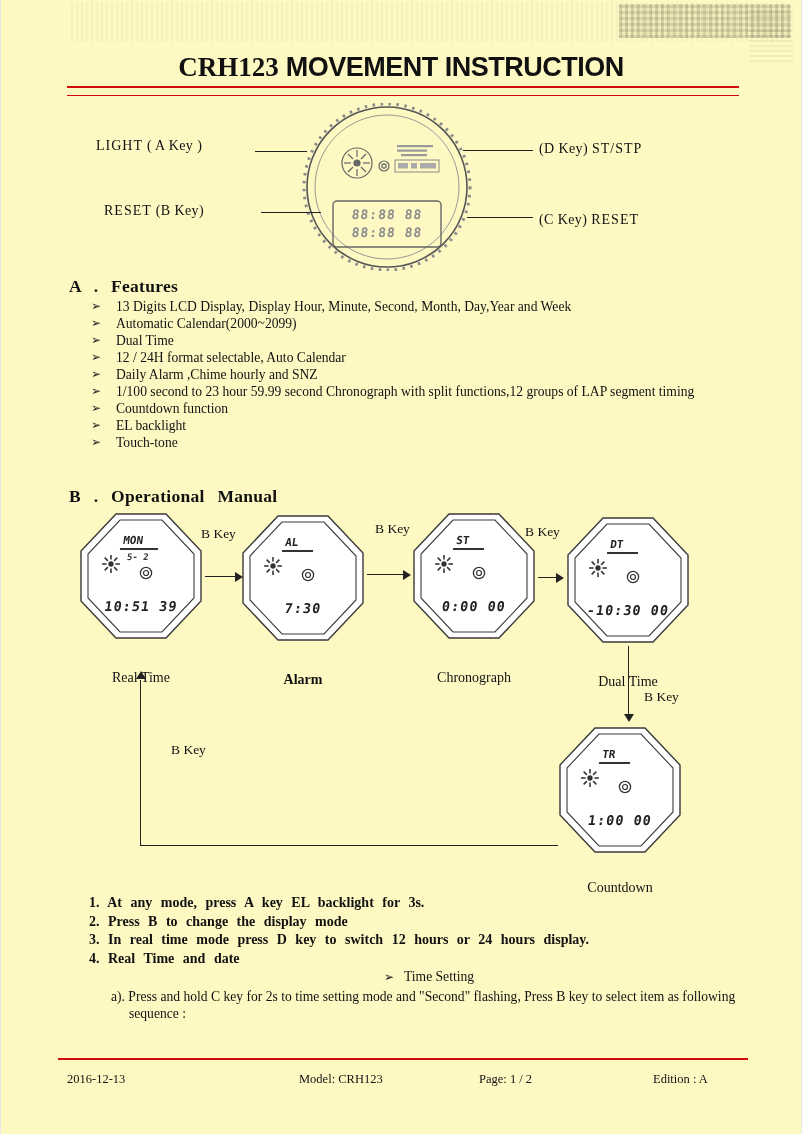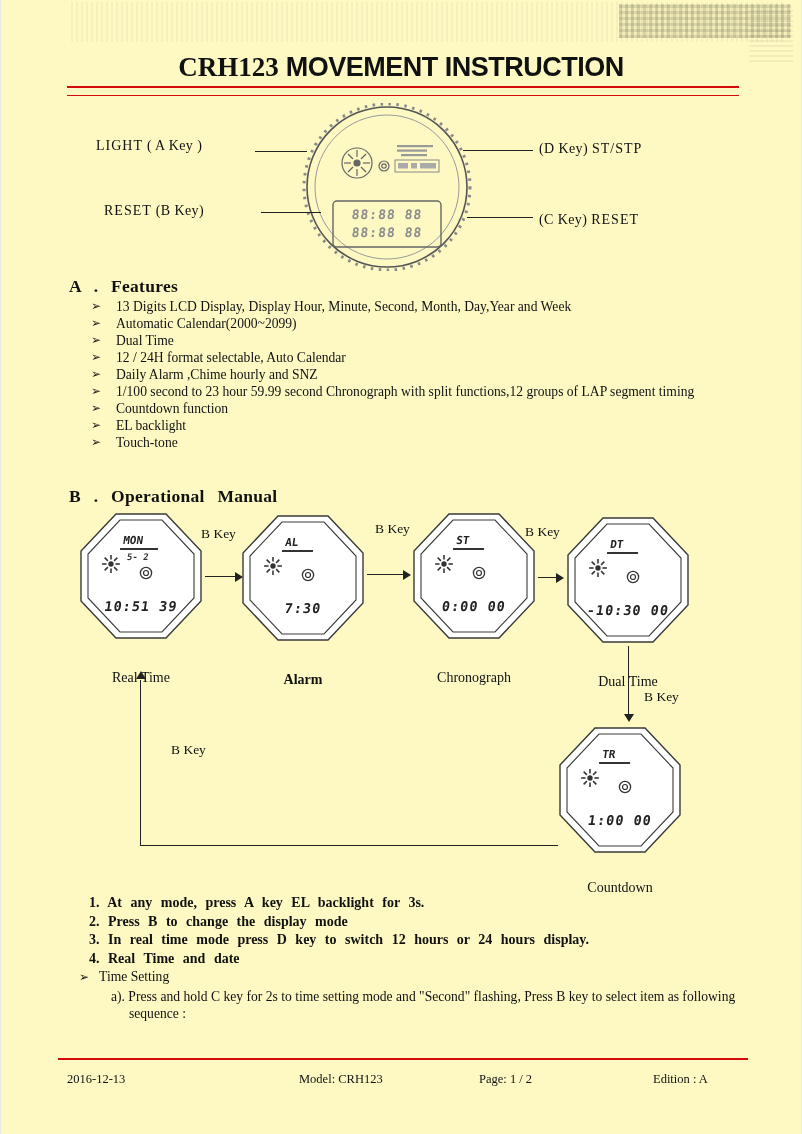--- a/index.html
+++ b/index.html
@@ -56,21 +56,21 @@
     letter-spacing:1px;transform:skewX(-8deg);white-space:nowrap;}
   .mode-label{position:absolute;text-align:center;font-size:14px;margin-top:18px;}
   .bkey{position:absolute;font-size:13.5px;white-space:nowrap;}
   .tri-right{position:absolute;width:0;height:0;border-top:5px solid transparent;border-bottom:5px solid transparent;border-left:8px solid #222;}
   .tri-down{position:absolute;width:0;height:0;border-left:5px solid transparent;border-right:5px solid transparent;border-top:8px solid #222;}
   .tri-up{position:absolute;width:0;height:0;border-left:5px solid transparent;border-right:5px solid transparent;border-bottom:8px solid #222;}
 
   
   .instructions{position:absolute;left:88px;top:894px;width:662px;font-weight:bold;font-size:14px;
     line-height:18.5px;word-spacing:5px;}
-  .tset{position:absolute;left:78px;top:968px;width:656px;font-size:13.6px;line-height:17px;}
+  .tset{position:absolute;left:100px;top:968px;width:656px;font-size:13.6px;line-height:17px;text-align:center;}
   .tset .b{font-family:"DejaVu Sans",sans-serif;font-size:12px;padding-right:10px;}
   .aline{position:absolute;left:110px;top:988px;width:648px;font-size:13.6px;line-height:17px;
     padding-left:18px;text-indent:-18px;}
 
   
   .footrule{position:absolute;top:1058px;left:57px;width:690px;border-top:2.5px solid #d40a0a;}
   .foot{position:absolute;top:1072px;font-size:12.5px;white-space:nowrap;}
 </style>
 </head>
 <body>

